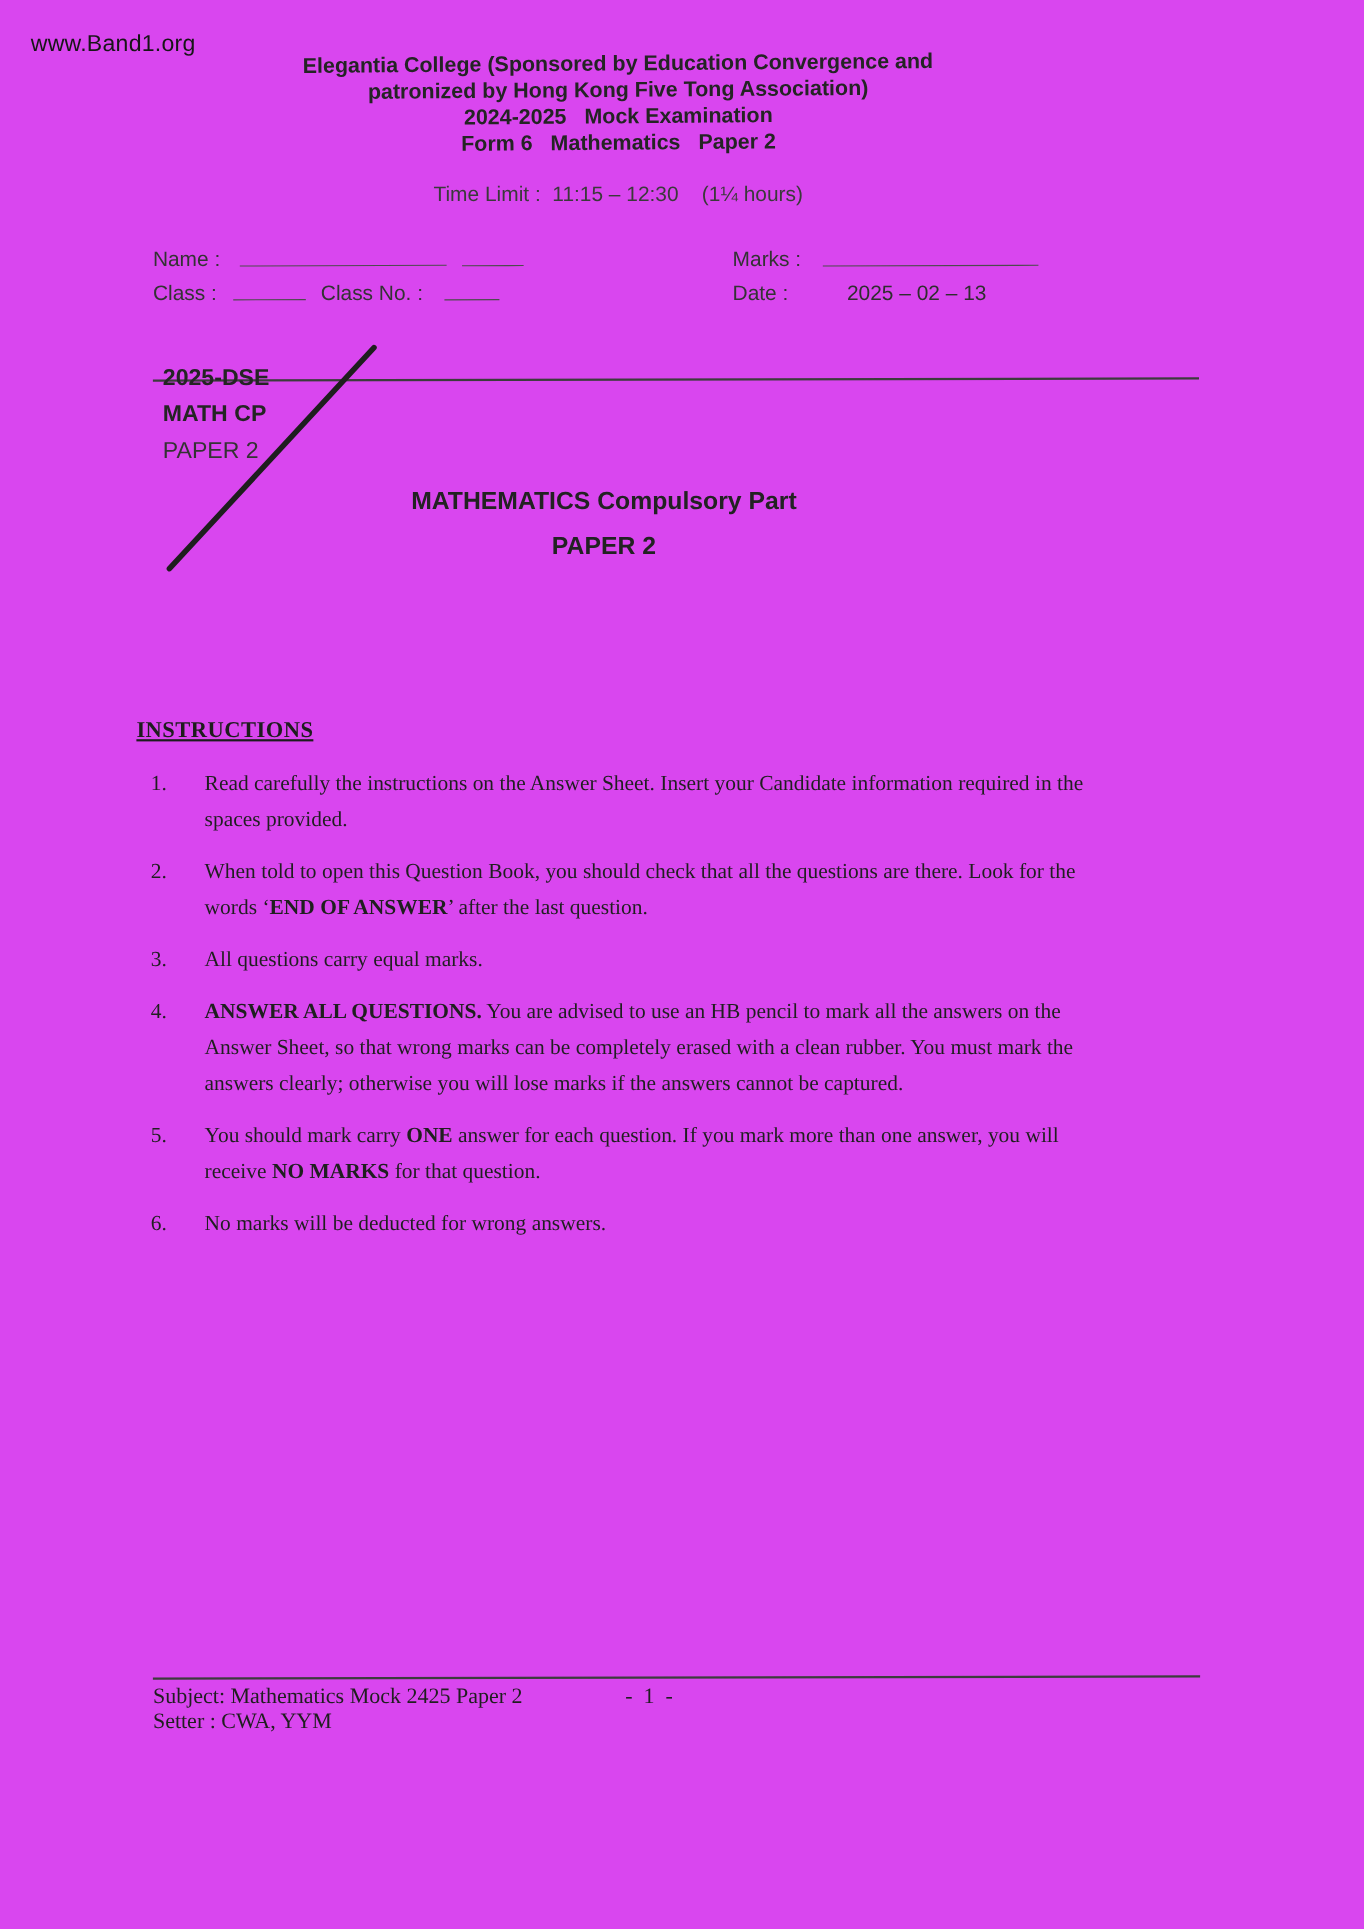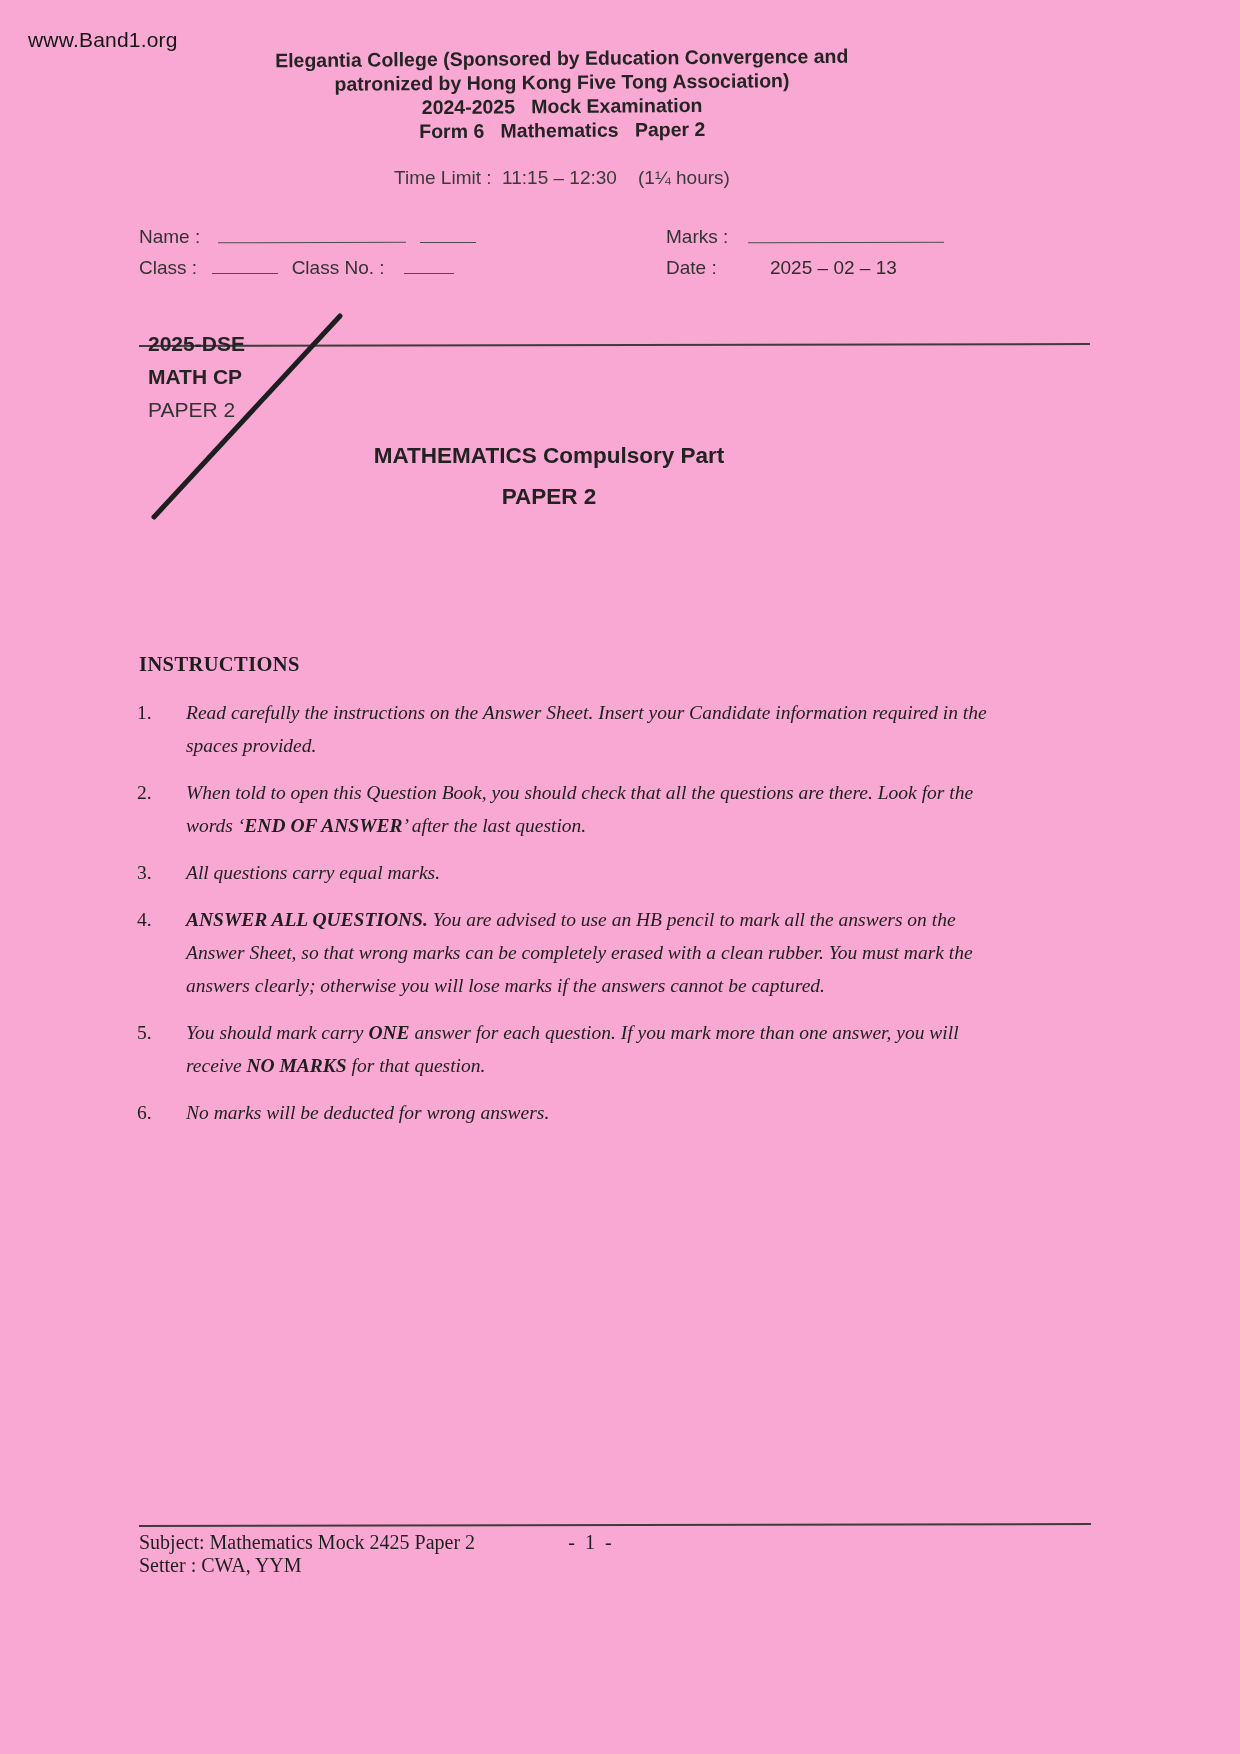--- a/index.html
+++ b/index.html
@@ -1,20 +1,20 @@
 <!DOCTYPE html>
 <html><head>
 <meta charset="utf-8">
 <style>
   html,body { margin:0; padding:0; background:#e8e8e8; }
   .page {
     position:relative;
     width:1240px; height:1754px;
     margin:0 auto;
-    background:#f9a8d4;
+    background:#d946ef;
     font-family:"Liberation Sans", sans-serif;
     color:#2a2a2a;
     overflow:hidden;
   }
   .abs { position:absolute; }
   .pre { white-space:pre-wrap; }
 
   .watermark {
     left:28px; top:28px;
     font-size:21px; color:#161616;
@@ -55,34 +55,35 @@
   .diag-svg { left:0; top:0; width:1240px; height:1754px; pointer-events:none; }
 
   .main-title {
     left:0; top:443px; width:1098px;
     text-align:center;
     font-weight:bold; font-size:22.5px; color:#222;
   }
   .main-title .t2 { margin-top:15px; }
 
   .instructions-heading {
-    left:139px; top:653px;
+    left:124px; top:653px;
     font-family:"Liberation Serif", serif;
     font-weight:bold; font-size:20.5px; color:#1d1d1d;
     letter-spacing:0.4px;
+    text-decoration:underline;
   }
 
   .instructions-list {
     left:137px; top:696px; width:878px;
     font-family:"Liberation Serif", serif;
     font-size:19.5px; line-height:33px; color:#1f1f1f;
   }
   .instr-item { display:flex; margin-bottom:14px; }
   .instr-num { width:49px; flex:0 0 49px; }
-  .instr-body { flex:1;font-style:italic; }
+  .instr-body { flex:1; }
   .instr-body .b { font-weight:bold; }
 
   .footer-rule { left:139px; top:1524px; width:952px; }
   .footer-text {
     font-family:Liberation Serif, serif;
     font-size:20px; color:#1f1f1f; line-height:23px;
   }
   .footer-subject { left:139px; top:1531px; }
   .footer-pagenum { left:500px; top:1531px; width:180px; text-align:center; }
   .footer-setter { left:139px; top:1554px; }

